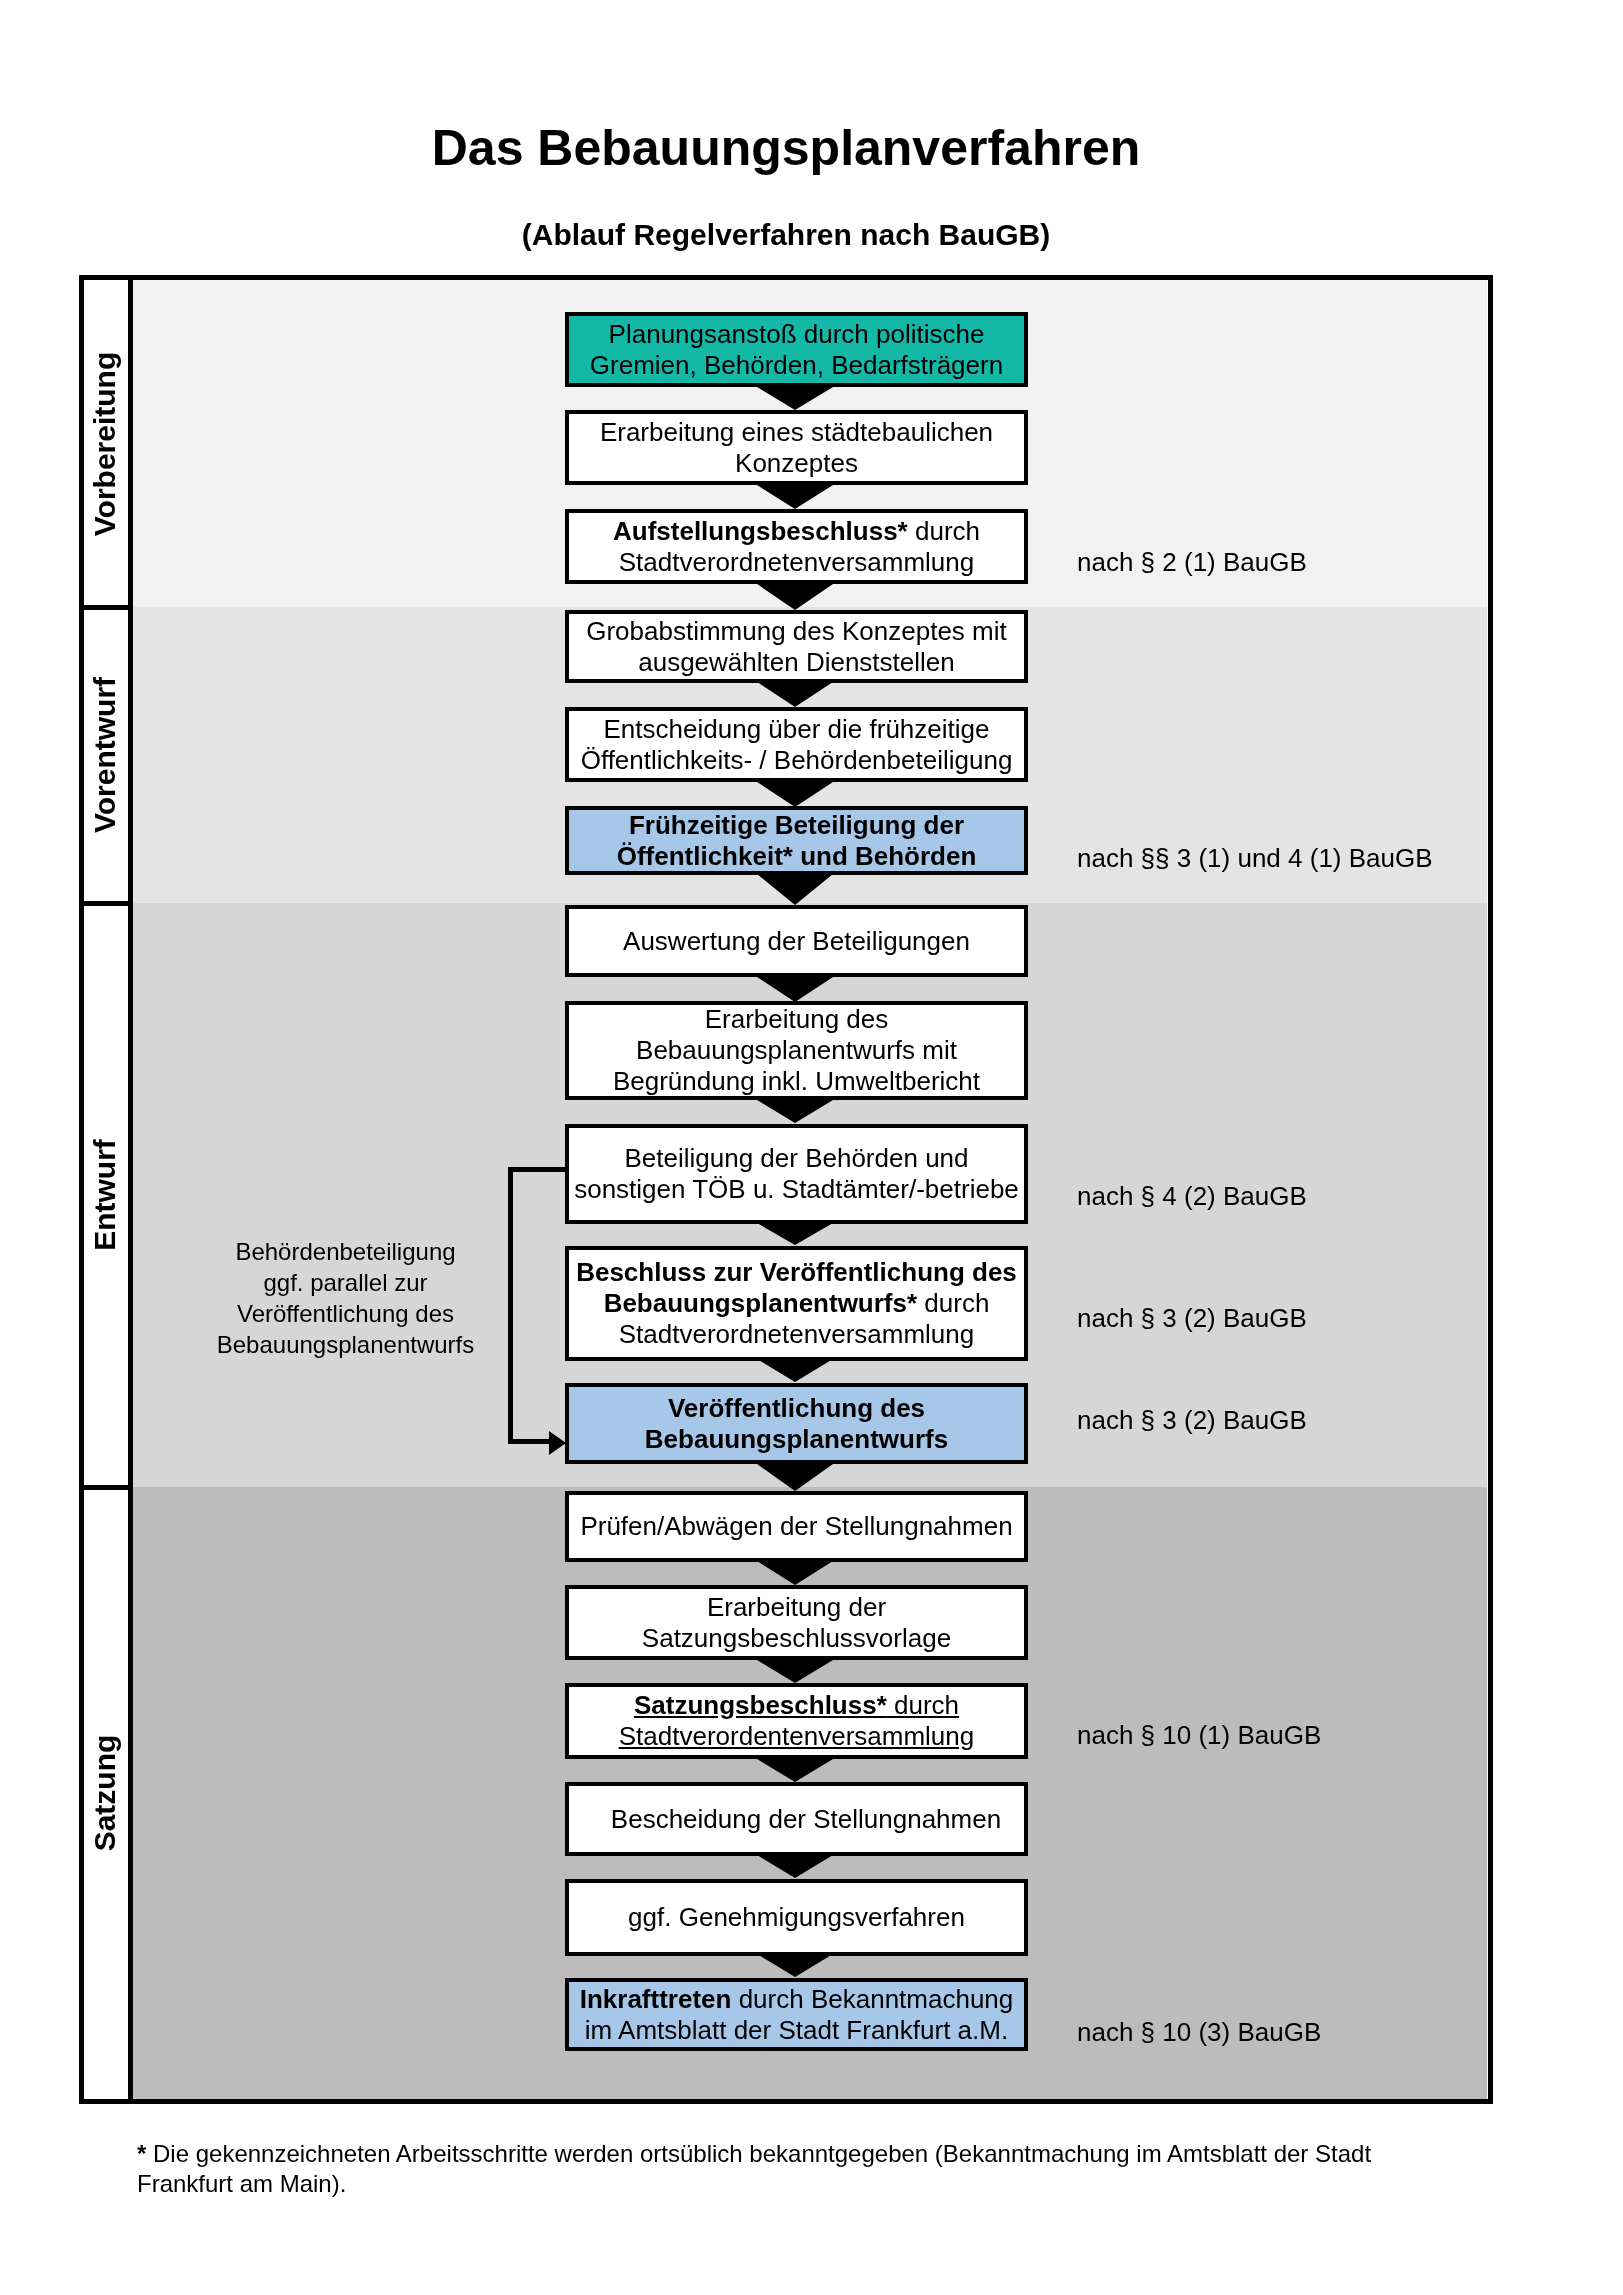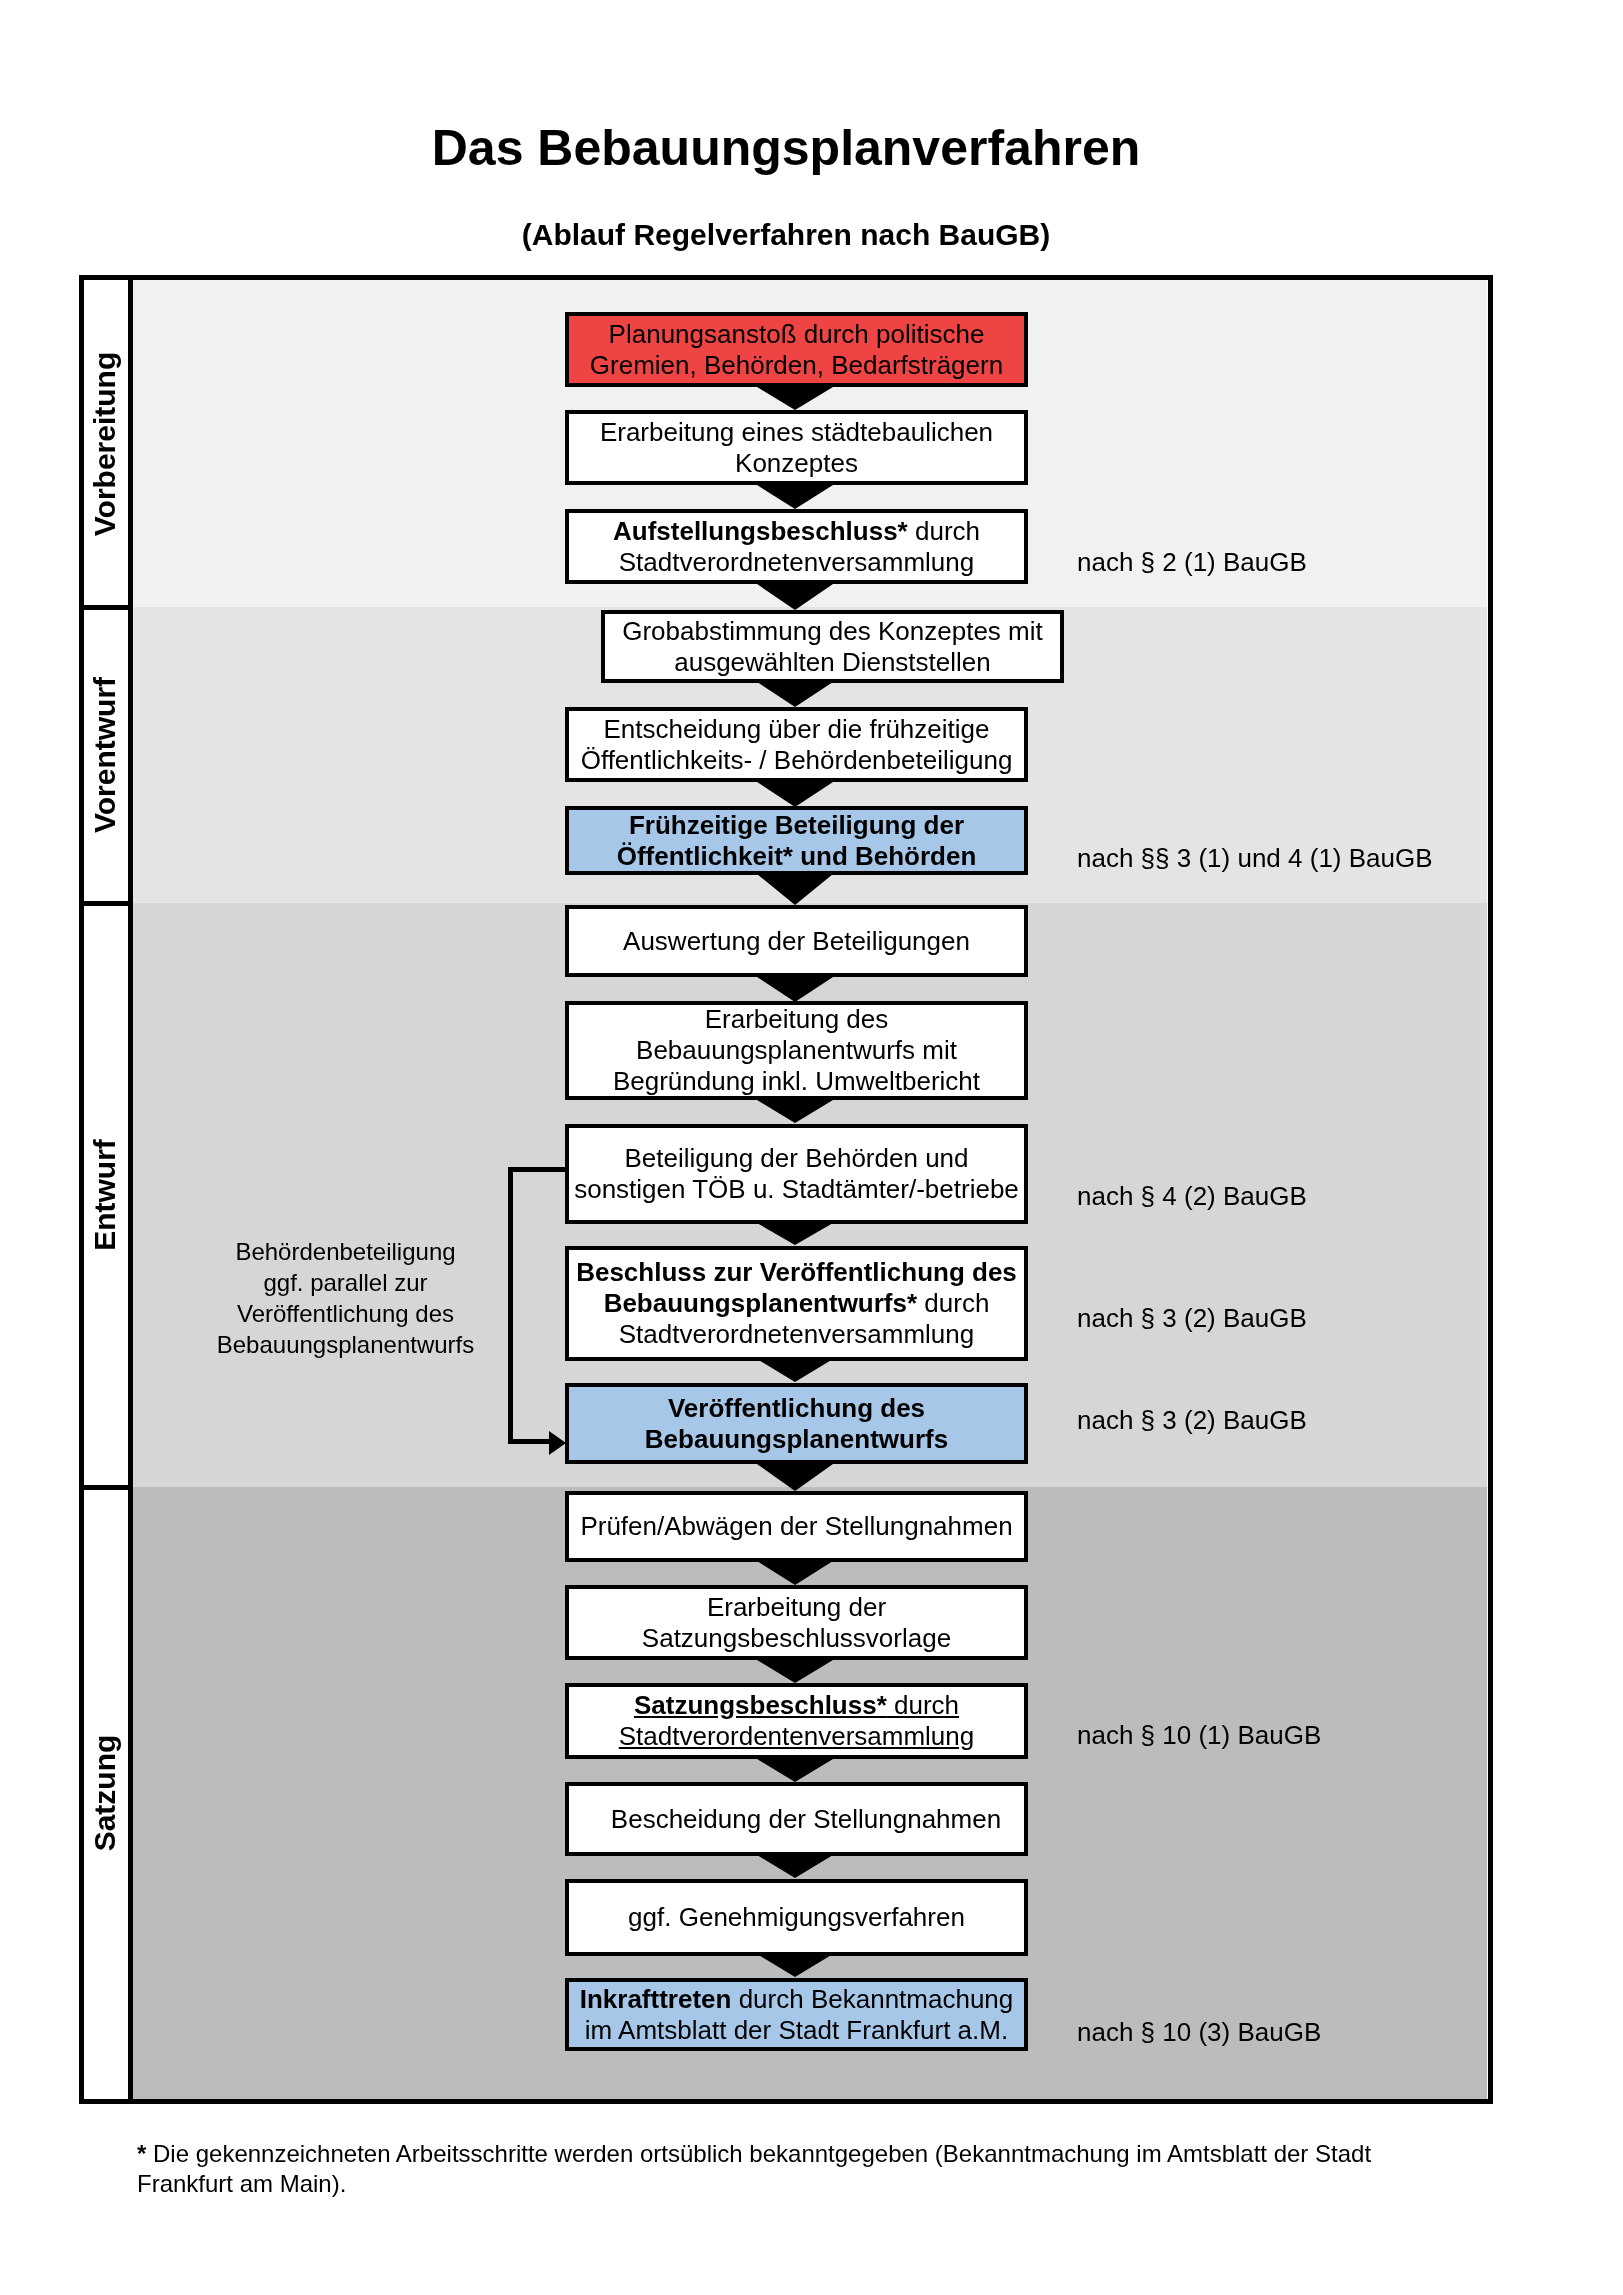--- a/index.html
+++ b/index.html
@@ -91,37 +91,37 @@
     <div class="abs phase-bg" style="left: 133px; width: 1354px; top: 1487px; height: 612px; background: rgb(188, 188, 188);"></div>
     <div class="abs sidebar-white" style="left: 84px; top: 280px; width: 44px; height: 1819px;"></div>
     <div class="abs sidebar-divider-v" style="left: 128px; top: 280px; width: 5.2px; height: 1819px;"></div>
     <div class="abs phase-label" style="left: 105px; top: 444px;">Vorbereitung</div>
     <div class="abs phase-divider" style="left: 79px; width: 54px; top: 605px; height: 5.2px;"></div>
     <div class="abs phase-label" style="left: 105px; top: 755px;">Vorentwurf</div>
     <div class="abs phase-divider" style="left: 79px; width: 54px; top: 901px; height: 5.2px;"></div>
     <div class="abs phase-label" style="left: 105px; top: 1195px;">Entwurf</div>
     <div class="abs phase-divider" style="left: 79px; width: 54px; top: 1485px; height: 5.2px;"></div>
     <div class="abs phase-label" style="left: 105px; top: 1793px;">Satzung</div>
-    <div class="abs flow-box" style="top: 312px; height: 75px; background: #ef4444;">
+    <div class="abs flow-box" style="top: 312px; height: 75px; background: #14b8a6;">
       <div class="line"><span>Planungsanstoß durch politische</span></div>
       <div class="line"><span>Gremien, Behörden, Bedarfsträgern</span></div>
     </div>
     <div class="abs down-arrow" style="top: 387px; border-top: 23.6px solid rgb(0, 0, 0);"></div>
     <div class="abs flow-box" style="top: 410px; height: 75px; background: rgb(255, 255, 255);">
       <div class="line"><span>Erarbeitung eines städtebaulichen</span></div>
       <div class="line"><span>Konzeptes</span></div>
     </div>
     <div class="abs down-arrow" style="top: 485px; border-top: 24px solid rgb(0, 0, 0);"></div>
     <div class="abs flow-box" style="top: 509px; height: 75px; background: rgb(255, 255, 255);">
       <div class="line"><span class="b">Aufstellungsbeschluss*</span><span> durch</span></div>
       <div class="line"><span>Stadtverordnetenversammlung</span></div>
     </div>
     <div class="abs down-arrow" style="top: 584px; border-top: 26px solid rgb(0, 0, 0);"></div>
     <div class="abs legal-ref" style="top: 547px;">nach § 2 (1) BauGB</div>
-    <div class="abs flow-box" style="top: 610px; height: 73px; background: rgb(255, 255, 255); margin-left: 36px;">
+    <div class="abs flow-box" style="top: 610px; height: 73px; background: rgb(255, 255, 255);">
       <div class="line"><span>Grobabstimmung des Konzeptes mit</span></div>
       <div class="line"><span>ausgewählten Dienststellen</span></div>
     </div>
     <div class="abs down-arrow" style="top: 682px; border-top: 25px solid rgb(0, 0, 0);"></div>
     <div class="abs flow-box" style="top: 707px; height: 75px; background: rgb(255, 255, 255);">
       <div class="line"><span>Entscheidung über die frühzeitige</span></div>
       <div class="line"><span>Öffentlichkeits- / Behördenbeteiligung</span></div>
     </div>
     <div class="abs down-arrow" style="top: 782px; border-top: 25px solid rgb(0, 0, 0);"></div>
     <div class="abs flow-box" style="top: 806px; height: 69px; background: rgb(166, 199, 231);">

